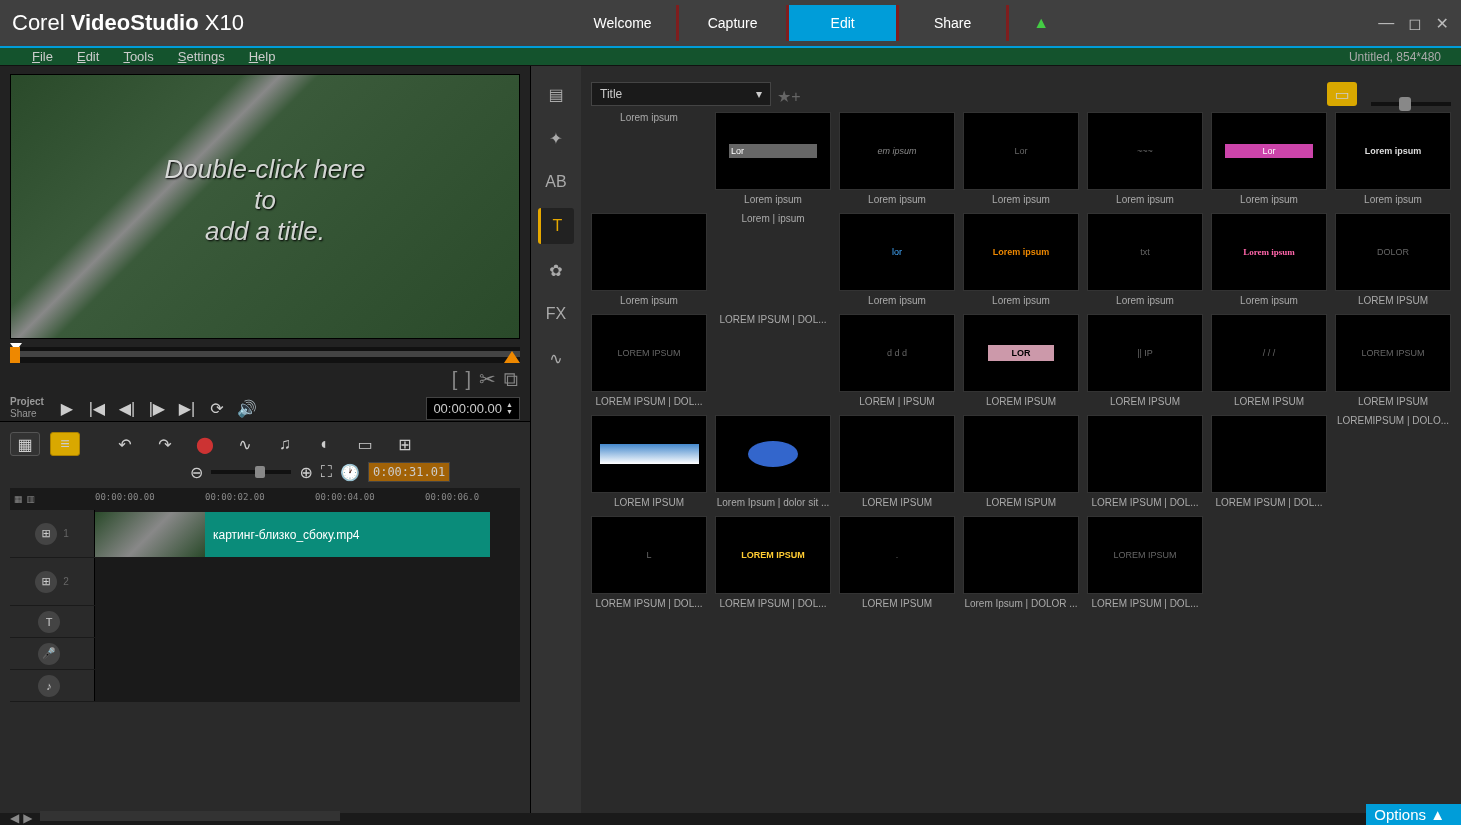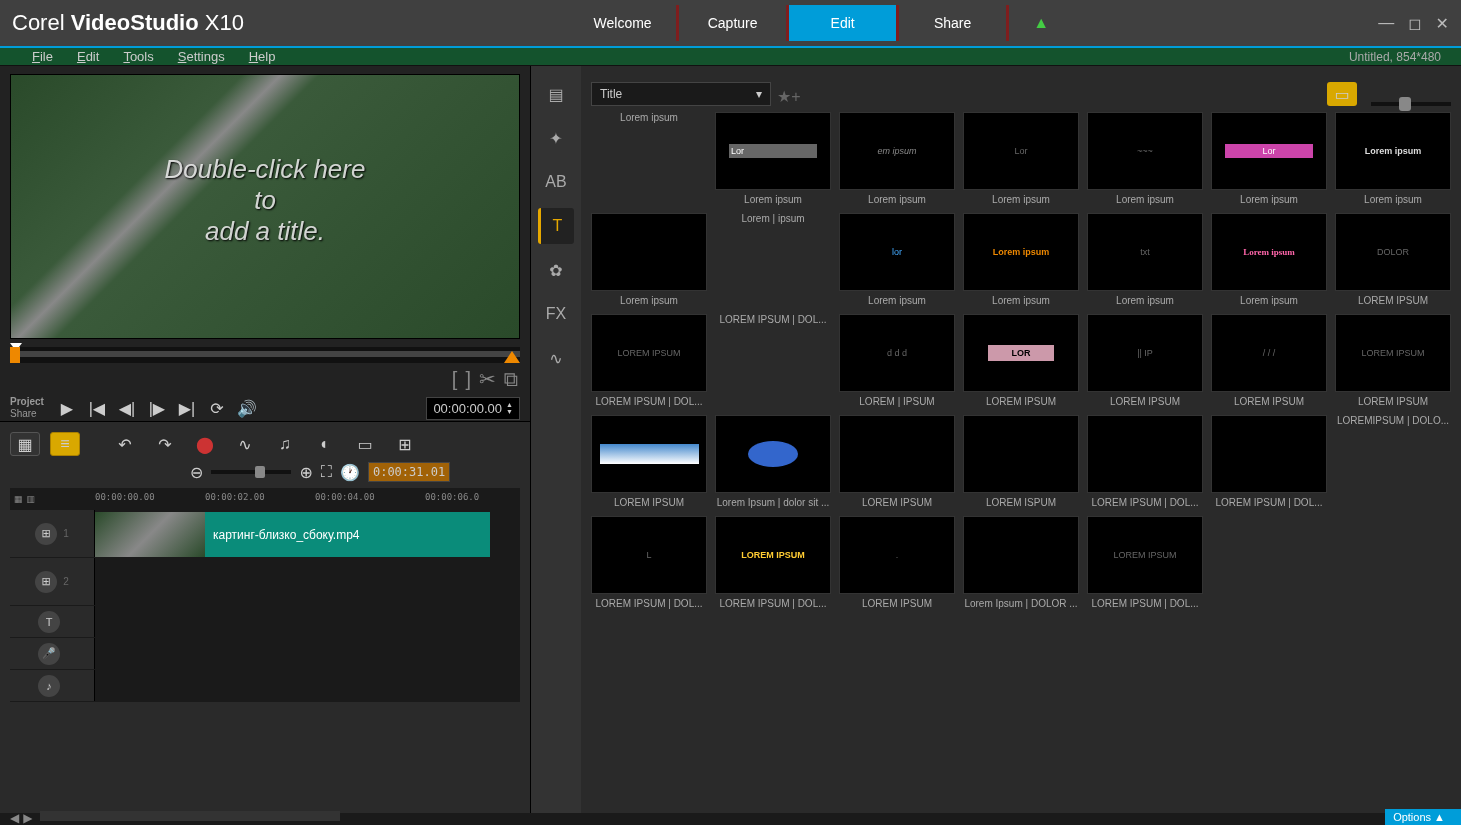--- a/index.html
+++ b/index.html
@@ -61,21 +61,21 @@
 .lib-content{flex:1;display:flex;flex-direction:column}
 .lib-header{height:40px;display:flex;align-items:flex-end;padding:0 10px;gap:6px}
 .lib-dropdown{width:180px;height:24px;background:#1a1a1a;border:1px solid #444;display:flex;align-items:center;padding:0 8px;font-size:12px;justify-content:space-between}
 .lib-view-toggle{margin-left:auto;display:flex;gap:4px}
 .thumb-slider{width:80px;height:4px;background:#111;position:relative;margin-left:8px}
 .thumb-slider-handle{position:absolute;left:35%;top:-5px;width:12px;height:14px;background:#888;border-radius:3px}
 .thumb-grid{flex:1;padding:6px 10px;display:grid;grid-template-columns:repeat(7,1fr);gap:8px;overflow-y:auto;align-content:start}
 .thumb-item{display:flex;flex-direction:column;align-items:center;gap:4px;cursor:pointer}
 .thumb-box{width:100%;height:78px;background:#000;border:1px solid #333;display:flex;align-items:center;justify-content:center;font-size:9px;color:#666;text-align:center;padding:2px;overflow:hidden}
 .thumb-label{font-size:10px;color:#aaa;text-align:center;white-space:nowrap;overflow:hidden;text-overflow:ellipsis;width:100%}
-.options-bar{position:absolute;bottom:0;right:0;background:#009dd9;color:#fff;font-size:11px;padding:2px 16px 2px 8px;cursor:pointer}
+.options-bar{position:absolute;bottom:0;right:0;background:#009dd9;color:#fff;font-size:15px;padding:2px 16px 2px 8px;cursor:pointer}
 .scroll-controls{position:absolute;bottom:0;left:10px;display:flex;gap:4px;font-size:12px;color:#888}
 </style>
 </head>
 <body>
 
 <div class="titlebar">
   <div class="logo">
     <span>Corel</span> <b>VideoStudio</b> <span>X10</span>
   </div>
   <div class="main-tabs" id="main-tabs">

